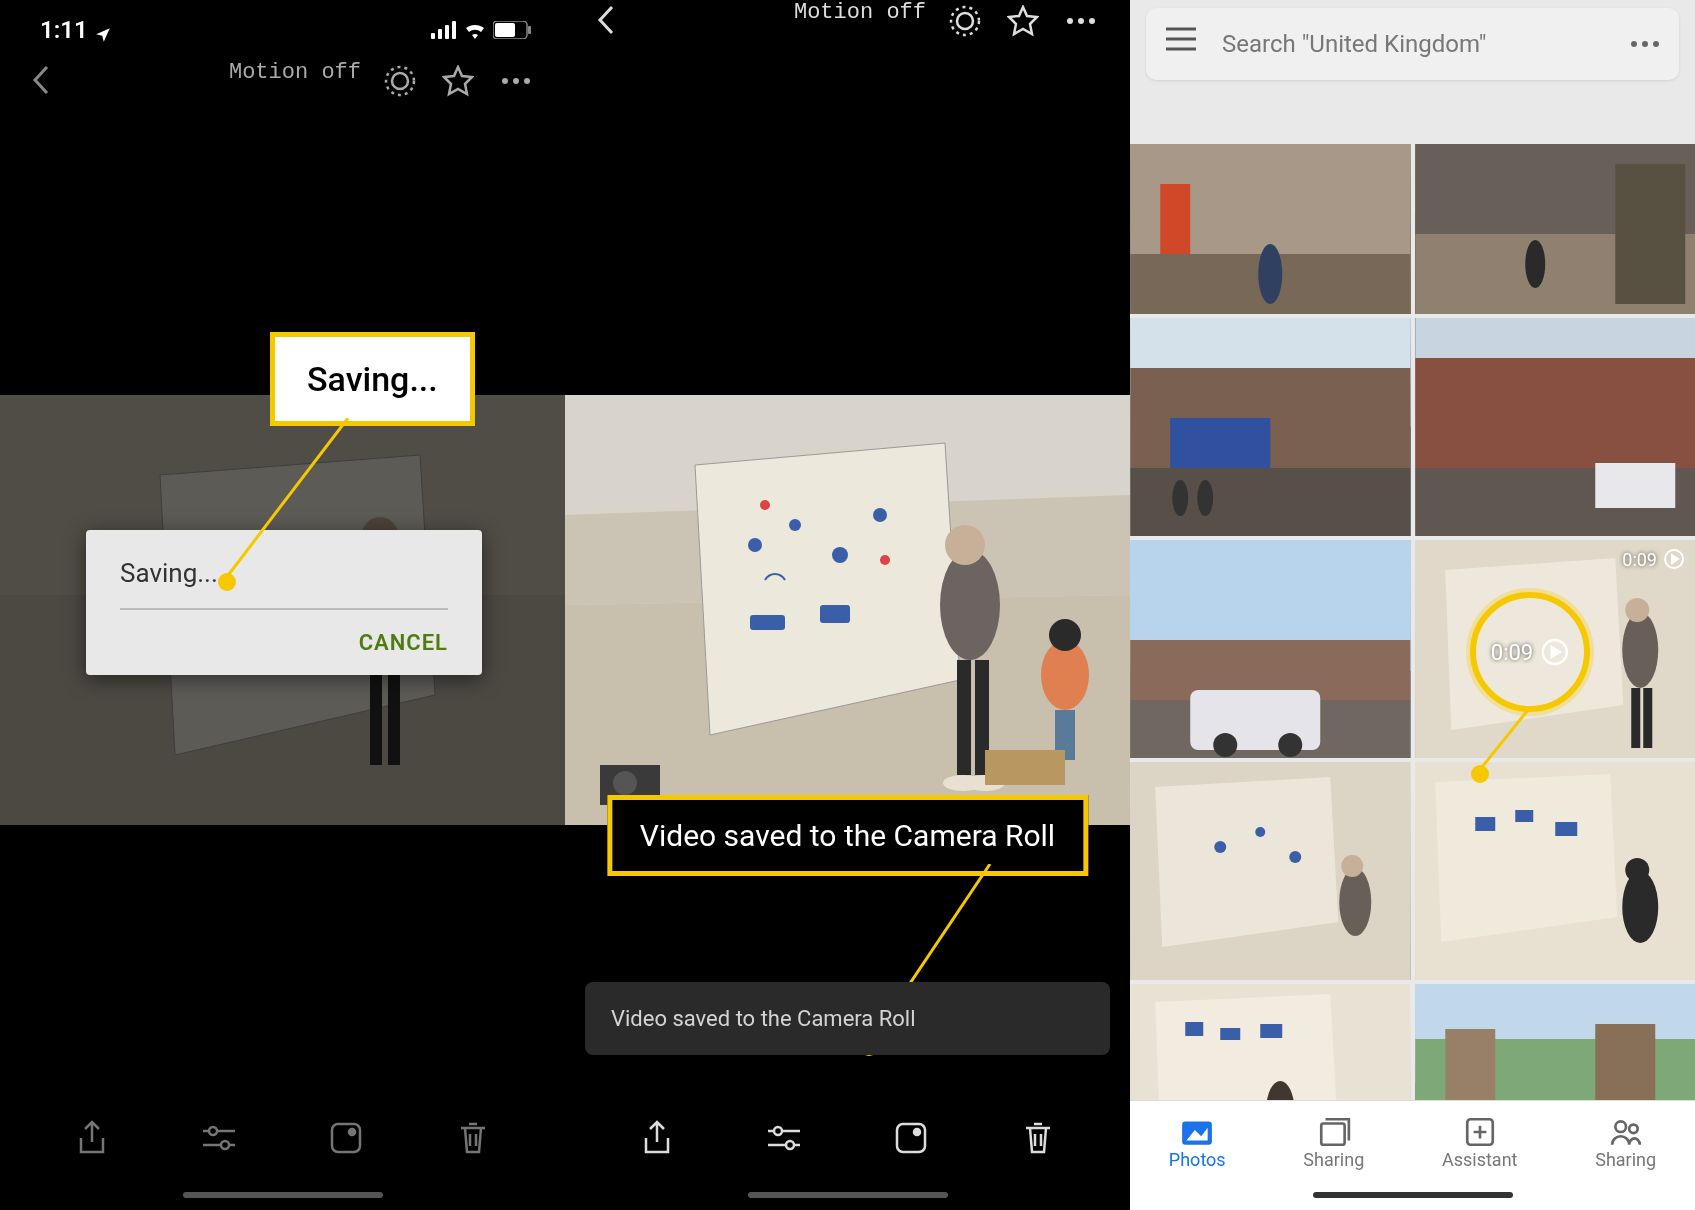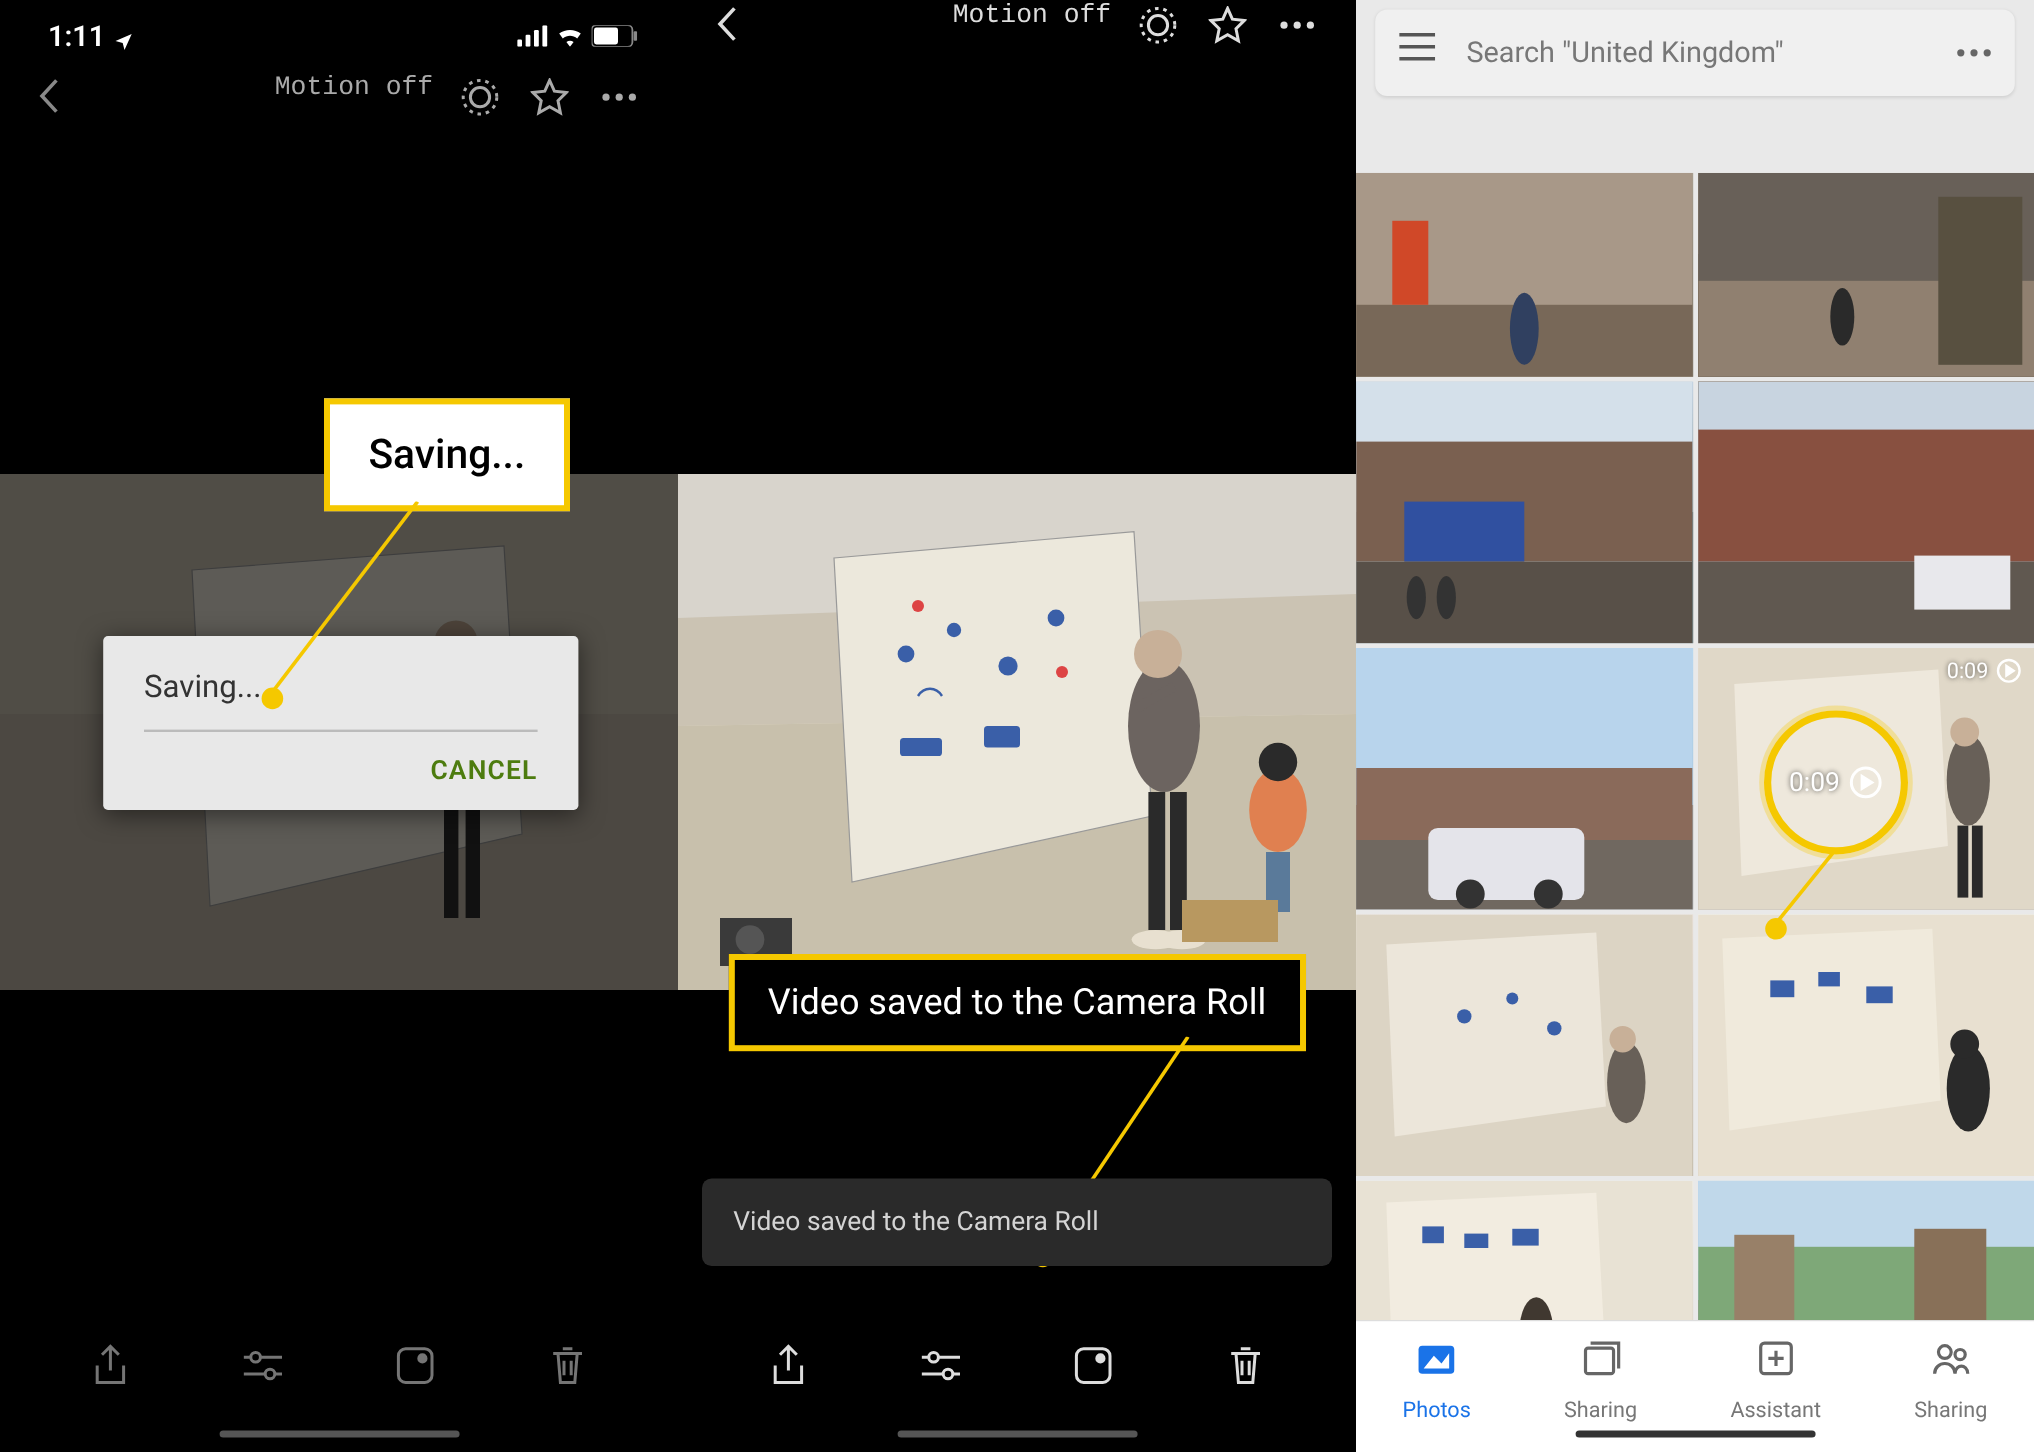--- a/index.html
+++ b/index.html
@@ -46,21 +46,21 @@
 .more-dots { width: 28px; display: flex; justify-content: space-between; }
 .more-dots span { width: 6px; height: 6px; border-radius: 50%; background: #666; }
 
 .grid { position: absolute; top: 144px; left: 0; right: 0; bottom: 110px; overflow: hidden; }
 .grid-row { display: flex; gap: 4px; margin-bottom: 4px; }
 .grid-cell { flex: 1; height: 218px; position: relative; overflow: hidden; }
 .video-badge { position: absolute; top: 8px; right: 10px; display: flex; align-items: center; gap: 6px; color: #fff; font-size: 18px; text-shadow: 0 0 4px rgba(0,0,0,0.7); }
 .play-circle-small { width: 22px; height: 22px; }
 
 .tab-bar { position: absolute; bottom: 0; left: 0; right: 0; height: 110px; background: #fff; display: flex; justify-content: space-around; align-items: flex-start; padding-top: 14px; border-top: 1px solid #ddd; }
-.tab { display: flex; flex-direction: column; align-items: center; gap: 16px; }
+.tab { display: flex; flex-direction: column; align-items: center; gap: 0; }
 .tab-icon { width: 34px; height: 34px; }
 .tab-label { font-size: 18px; color: #777; }
 .tab.active .tab-label { color: #1a73e8; }
 
 .circle-highlight { position: absolute; border: 6px solid #f5c800; border-radius: 50%; box-shadow: 0 0 0 4px rgba(245,200,0,0.3); }
 
 .thumb-sky { background: linear-gradient(#b8d8f0, #a8c8e0 60%, #999 60%); }
 .thumb-street { background: linear-gradient(#d0d0c0, #b0a090 40%, #605040 40%); }
 .thumb-brick { background: linear-gradient(#504030, #706050); }
 .thumb-city { background: linear-gradient(#c0d0e0, #809090 50%, #506060 50%); }

